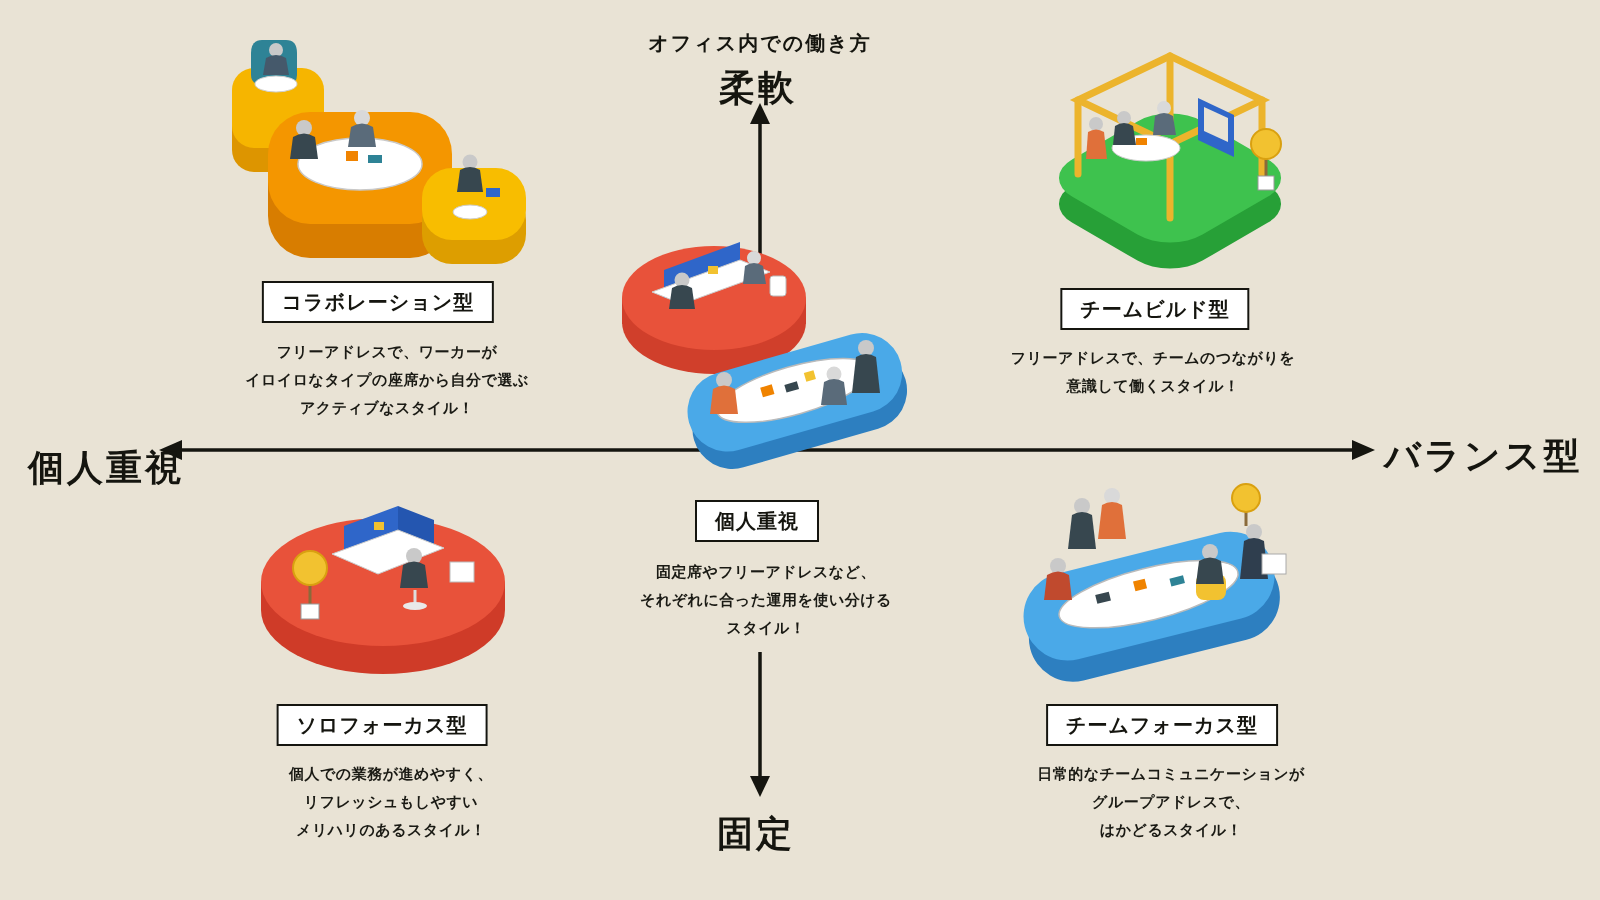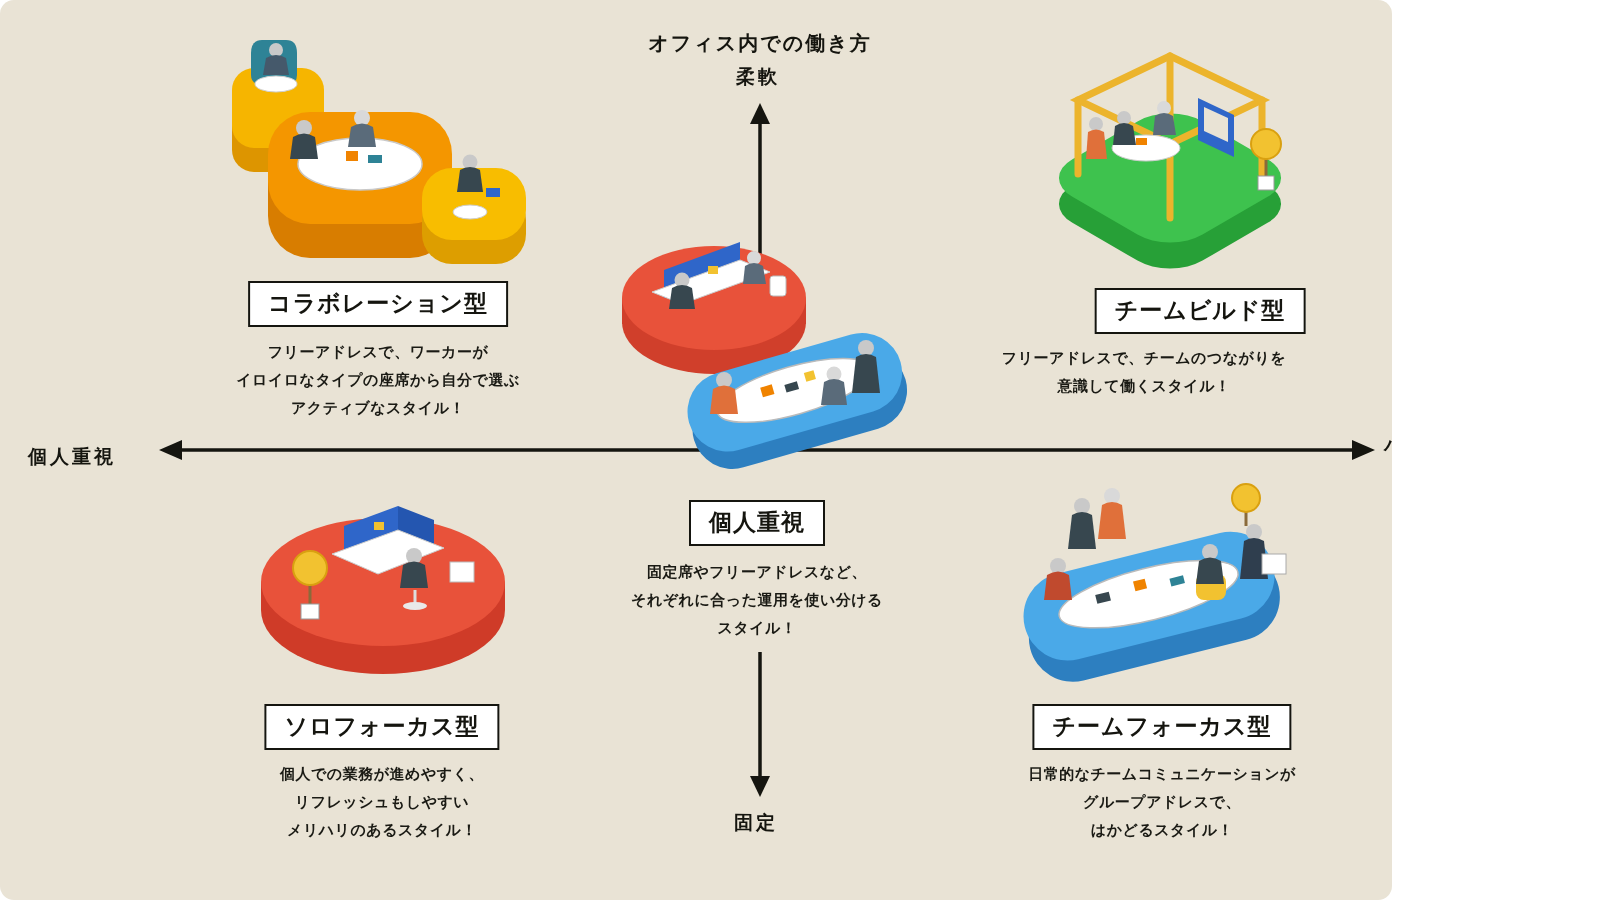--- a/index.html
+++ b/index.html
@@ -1,42 +1,42 @@
 <!DOCTYPE html>
 <html><head>
 <meta charset="utf-8">
 <style>
   html,body{margin:0;padding:0;}
   body{font-family:"DejaVu Sans","Liberation Sans",sans-serif;}
   .stage{
-    position:relative;width:1392px;height:900px;overflow:hidden;
-    background:#e9e3d5;color:#15150f;border-radius:14px;
+    position:relative;width:1600px;height:900px;overflow:hidden;
+    background:#e9e3d5;color:#15150f;
   }
   .layer-axes{position:absolute;inset:0;z-index:1;}
   .illus{position:absolute;z-index:2;margin:0;}
   .illus svg{display:block;width:100%;height:100%;}
   .axis-caption{
     position:absolute;z-index:3;transform:translateX(-50%);
     font-size:20px;font-weight:700;letter-spacing:2px;white-space:nowrap;
   }
   .axis-word{
     position:absolute;z-index:3;transform:translateX(-50%);
-    font-size:19px;font-weight:700;letter-spacing:3px;white-space:nowrap;
+    font-size:36px;font-weight:700;letter-spacing:3px;white-space:nowrap;
   }
   .axis-word.side{transform:none;}
   .type-label{
     position:absolute;z-index:4;transform:translateX(-50%);
     background:#ffffff;border:2px solid #15150f;
-    padding:7px 18px;font-size:23px;font-weight:700;letter-spacing:1px;
+    padding:7px 18px;font-size:20px;font-weight:700;letter-spacing:1px;
     white-space:nowrap;line-height:1.2;
   }
   .type-desc{
     position:absolute;z-index:4;transform:translateX(-50%);
     text-align:center;font-size:15px;font-weight:700;letter-spacing:0.5px;
-    line-height:28px;white-space:nowrap;color:#1a1a14;
+    line-height:28px;white-space:nowrap;color:#1a1a14;margin-left:9px;
   }
 </style>
 </head>
 <body>
 
 <div class="stage">
 
   <svg class="layer-axes" width="1600" height="900" viewBox="0 0 1600 900">
     <g stroke="#15150f" stroke-width="3.5" fill="#15150f">
 
@@ -214,21 +214,21 @@
     </svg>
   </figure>
 
   <div class="type-label" style="left:378px;top:281px;">コラボレーション型</div>
   <div class="type-desc" style="left:378px;top:338px;">
     <div>フリーアドレスで、ワーカーが</div>
     <div>イロイロなタイプの座席から自分で選ぶ</div>
     <div>アクティブなスタイル！</div>
   </div>
 
-  <div class="type-label" style="left:1155px;top:288px;margin-left:45px;">チームビルド型</div>
+  <div class="type-label" style="left:1155px;top:288px;">チームビルド型</div>
   <div class="type-desc" style="left:1144px;top:344px;">
     <div>フリーアドレスで、チームのつながりを</div>
     <div>意識して働くスタイル！</div>
   </div>
 
   <div class="type-label" style="left:757px;top:500px;">個人重視</div>
   <div class="type-desc" style="left:757px;top:558px;">
     <div>固定席やフリーアドレスなど、</div>
     <div>それぞれに合った運用を使い分ける</div>
     <div>スタイル！</div>

